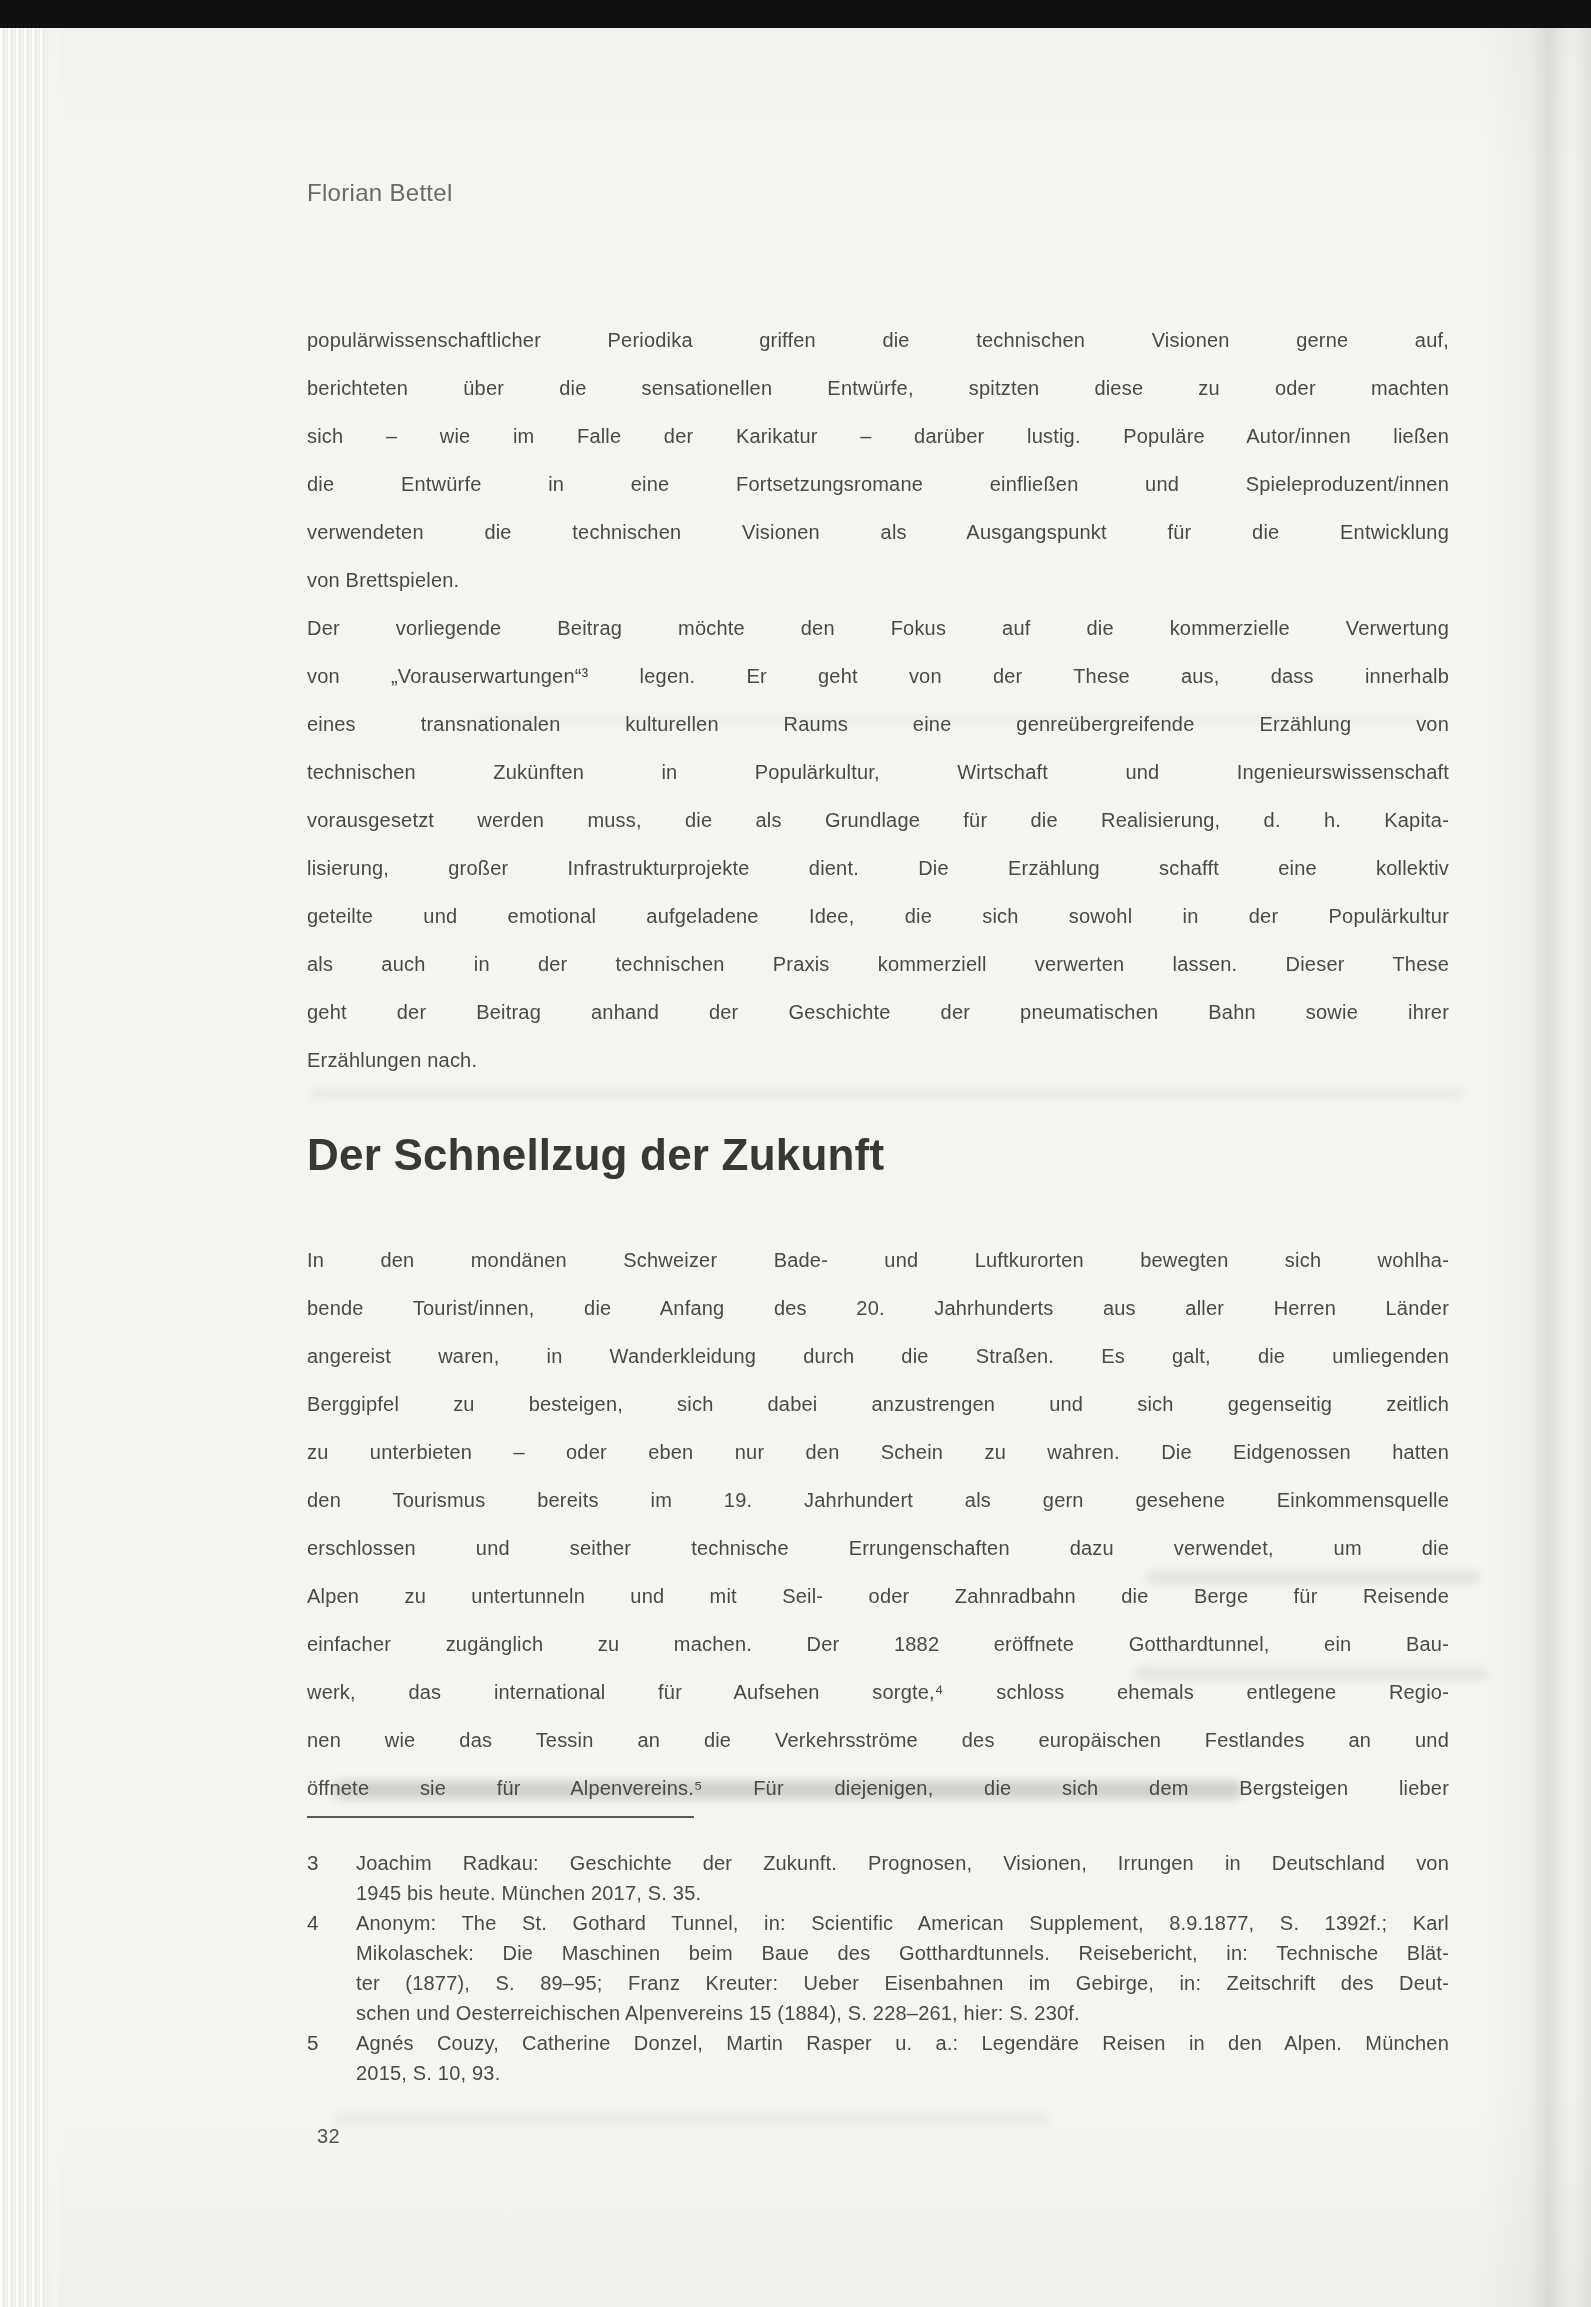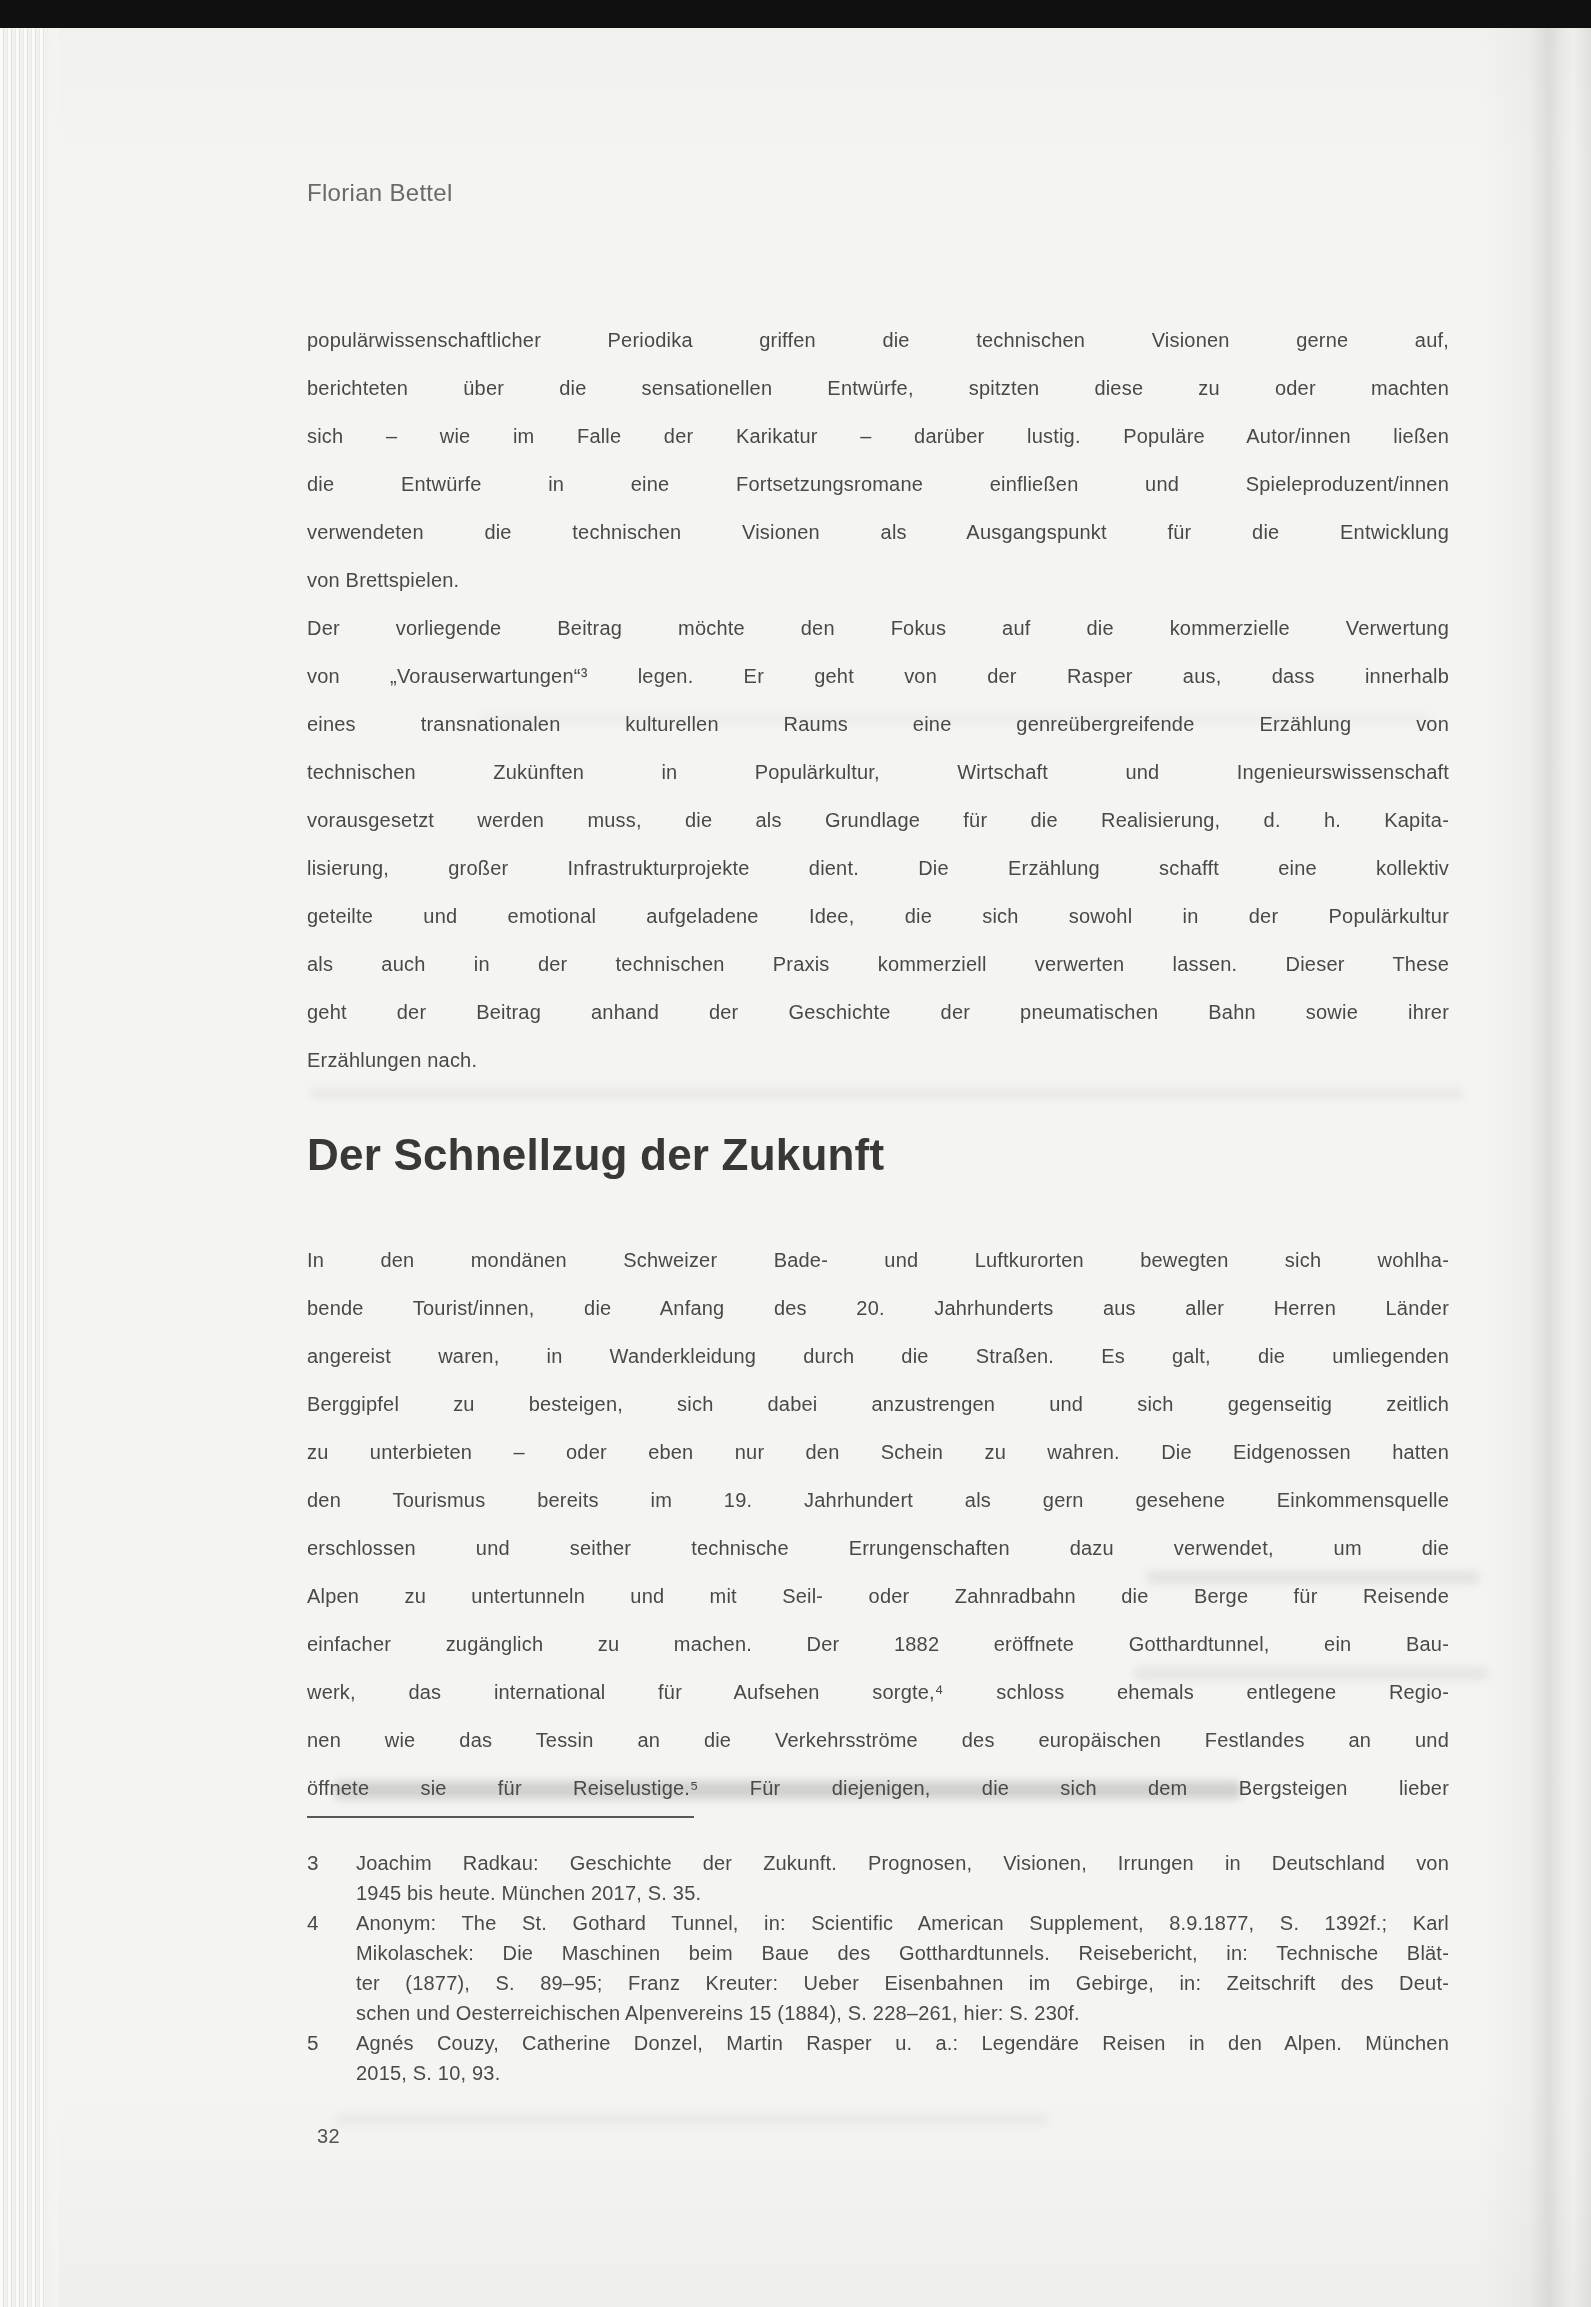--- a/index.html
+++ b/index.html
@@ -107,21 +107,21 @@
       <div class="author">Florian Bettel</div>
 
       <div class="bodyblock" id="body1">
           <div class="bline">populärwissenschaftlicher Periodika griffen die technischen Visionen gerne auf,</div>
           <div class="bline">berichteten über die sensationellen Entwürfe, spitzten diese zu oder machten</div>
           <div class="bline">sich – wie im Falle der Karikatur – darüber lustig. Populäre Autor/innen ließen</div>
           <div class="bline">die Entwürfe in eine Fortsetzungsromane einfließen und Spieleproduzent/innen</div>
           <div class="bline">verwendeten die technischen Visionen als Ausgangspunkt für die Entwicklung</div>
           <div class="bline last">von Brettspielen.</div>
           <div class="bline">Der vorliegende Beitrag möchte den Fokus auf die kommerzielle Verwertung</div>
-          <div class="bline">von „Vorauserwartungen“³ legen. Er geht von der Rasper aus, dass innerhalb</div>
+          <div class="bline">von „Vorauserwartungen“³ legen. Er geht von der These aus, dass innerhalb</div>
           <div class="bline">eines transnationalen kulturellen Raums eine genreübergreifende Erzählung von</div>
           <div class="bline">technischen Zukünften in Populärkultur, Wirtschaft und Ingenieurswissenschaft</div>
           <div class="bline">vorausgesetzt werden muss, die als Grundlage für die Realisierung, d. h. Kapita-</div>
           <div class="bline">lisierung, großer Infrastrukturprojekte dient. Die Erzählung schafft eine kollektiv</div>
           <div class="bline">geteilte und emotional aufgeladene Idee, die sich sowohl in der Populärkultur</div>
           <div class="bline">als auch in der technischen Praxis kommerziell verwerten lassen. Dieser These</div>
           <div class="bline">geht der Beitrag anhand der Geschichte der pneumatischen Bahn sowie ihrer</div>
           <div class="bline last">Erzählungen nach.</div>
         </div>
 
@@ -132,21 +132,21 @@
           <div class="bline">bende Tourist/innen, die Anfang des 20. Jahrhunderts aus aller Herren Länder</div>
           <div class="bline">angereist waren, in Wanderkleidung durch die Straßen. Es galt, die umliegenden</div>
           <div class="bline">Berggipfel zu besteigen, sich dabei anzustrengen und sich gegenseitig zeitlich</div>
           <div class="bline">zu unterbieten – oder eben nur den Schein zu wahren. Die Eidgenossen hatten</div>
           <div class="bline">den Tourismus bereits im 19. Jahrhundert als gern gesehene Einkommensquelle</div>
           <div class="bline">erschlossen und seither technische Errungenschaften dazu verwendet, um die</div>
           <div class="bline">Alpen zu untertunneln und mit Seil- oder Zahnradbahn die Berge für Reisende</div>
           <div class="bline">einfacher zugänglich zu machen. Der 1882 eröffnete Gotthardtunnel, ein Bau-</div>
           <div class="bline">werk, das international für Aufsehen sorgte,⁴ schloss ehemals entlegene Regio-</div>
           <div class="bline">nen wie das Tessin an die Verkehrsströme des europäischen Festlandes an und</div>
-          <div class="bline">öffnete sie für Reiselustige.⁵ Für diejenigen, die sich dem Bergsteigen lieber</div>
+          <div class="bline">öffnete sie für Alpenvereins.⁵ Für diejenigen, die sich dem Bergsteigen lieber</div>
         </div>
 
       <div class="rule"></div>
 
       <div class="footnotes" id="footnotes">
           <div class="fnrow">
             <div class="fnnum">3</div>
             <div class="fnlines">
               <div class="fline">Joachim Radkau: Geschichte der Zukunft. Prognosen, Visionen, Irrungen in Deutschland von</div>
               <div class="fline last">1945 bis heute. München 2017, S. 35.</div>

